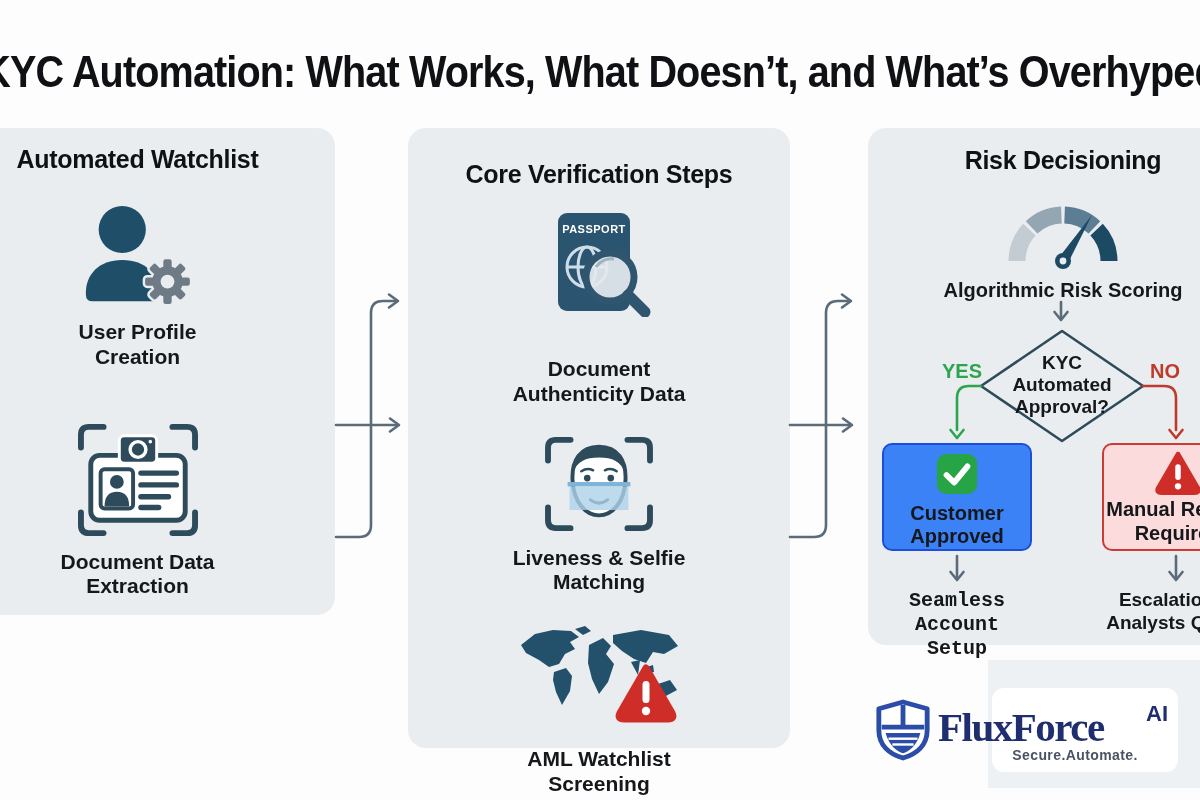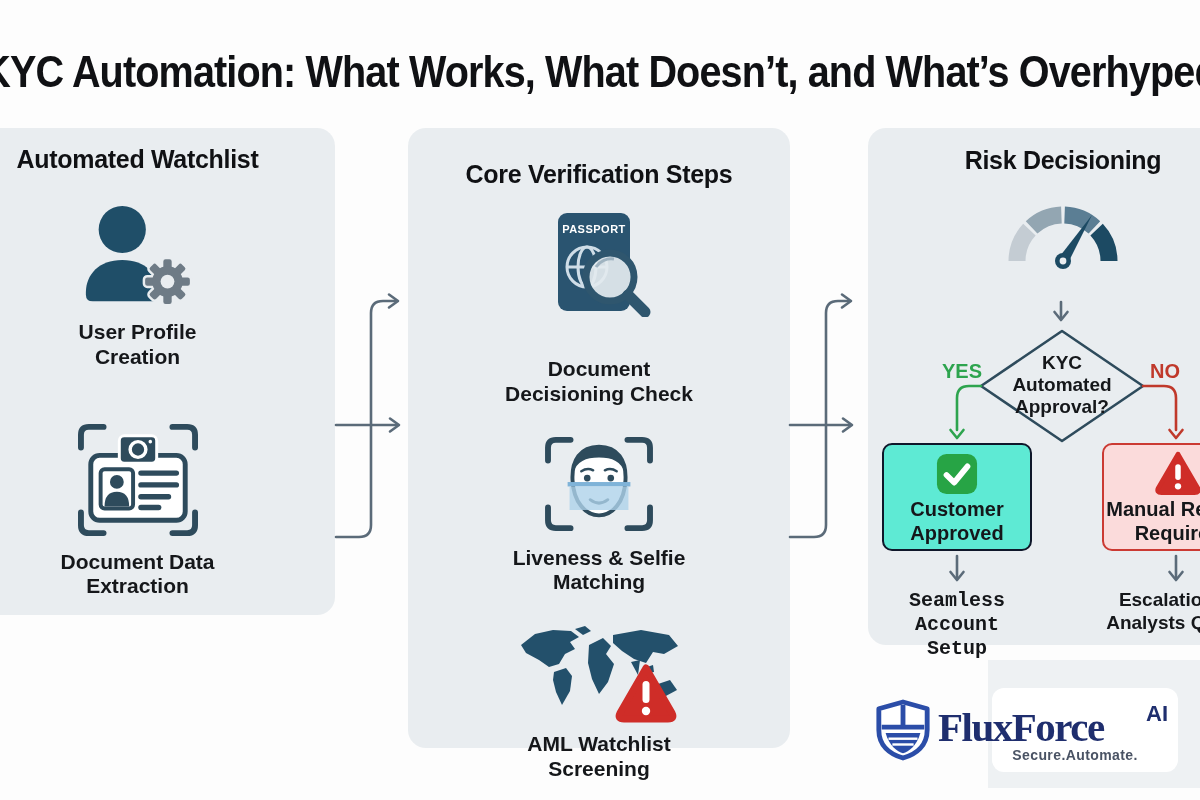--- a/index.html
+++ b/index.html
@@ -30,34 +30,34 @@
   .panel-2 h2{margin-top:32px;}
   .panel-3 h2{margin-top:18px;}
   .step{display:flex;flex-direction:column;align-items:center;}
   .step-label{
     font-size:21px;font-weight:700;line-height:1.18;text-align:center;color:#15171a;
   }
   .p1-s1{margin-top:28px;}
   .p1-s2{margin-top:50px;}
   .p2-s1{margin-top:22px;gap:36px;}
   .p2-s2{margin-top:26px;align-items:center;}
-  .p2-s3{margin-top:26px;}
+  .p2-s3{margin-top:26px;gap:15px;}
   .p3-gauge{margin-top:20px;}
   .p3-score{margin-top:10px;font-size:20px;white-space:nowrap;}
   .lbl-w170{width:178px;margin-top:6px;}
   .lbl-w210{width:210px;margin-top:4px;}
   .overlay-label{position:absolute;text-align:center;font-weight:700;color:#15171a;}
   .diamond-label{left:1000px;top:352px;width:124px;font-size:19px;line-height:1.16;}
   .yes-label{left:932px;top:360px;width:60px;font-size:20px;color:#2da44e;}
   .no-label{left:1135px;top:360px;width:60px;font-size:20px;color:#c0392b;}
   .outcome-box{
     position:absolute;border-radius:10px;display:flex;flex-direction:column;align-items:center;
     box-sizing:border-box;
   }
-  .box-approved{left:882px;top:443px;width:150px;height:108px;background:#5eead4;border:2px solid #0f172a;}
+  .box-approved{left:882px;top:443px;width:150px;height:108px;background:#3b82f6;border:2px solid #1d4ed8;justify-content:space-between;}
   .box-review{left:1102px;top:443px;width:152px;height:108px;background:#fbdbdb;border:2px solid #cb3a33;}
   .outcome-box .step-label{font-size:20px;margin-top:3px;}
   .sub-approved{left:882px;top:589px;width:150px;font-size:20px;line-height:1.2;font-family:Liberation Mono, monospace;}
   .sub-review{left:1102px;top:589px;width:152px;font-size:19px;line-height:1.2;}
   .connectors{position:absolute;left:0;top:0;pointer-events:none;}
   .logo-backdrop{position:absolute;left:988px;top:660px;width:212px;height:128px;background:#eef1f3;}
   .logo-card{position:absolute;left:992px;top:688px;width:186px;height:84px;background:#ffffff;border-radius:12px;}
   .shield-wrap{position:absolute;left:874px;top:699px;width:58px;height:62px;}
   .brand-name{
     position:absolute;left:938px;top:703px;font-size:41px;font-weight:700;
@@ -130,21 +130,21 @@
       <text x="56" y="22" text-anchor="middle" font-family="Liberation Sans, sans-serif" font-size="11" font-weight="700" letter-spacing="0.5" fill="#ffffff">PASSPORT</text>
       <g stroke="#cfdde7" stroke-width="3" fill="none">
         <circle cx="49" cy="56" r="20"></circle>
         <ellipse cx="49" cy="56" rx="9" ry="20"></ellipse>
         <line x1="29" y1="56" x2="69" y2="56"></line>
       </g>
       <circle cx="72" cy="66" r="24" fill="#e2e9ee" fill-opacity="0.93" stroke="#2f566e" stroke-width="7"></circle>
       <path d="M58 56 a18 18 0 0 1 18 -8" stroke="#9fb3c0" stroke-width="3" fill="none"></path>
       <line x1="90" y1="84" x2="107" y2="101" stroke="#2f566e" stroke-width="11" stroke-linecap="round"></line>
     </svg>
-    <div class="step-label lbl-w210">Document Decisioning Check</div>
+    <div class="step-label lbl-w210">Document Authenticity Data</div>
   </div>
 
   <div class="step p2-s2">
     <svg width="118" height="102" viewBox="0 0 120 104">
       <g stroke="#2e4b5c" stroke-width="6" fill="none" stroke-linecap="round">
         <path d="M 8 28 V 15 Q 8 7 16 7 H 31"></path>
         <path d="M 89 7 H 104 Q 112 7 112 15 V 28"></path>
         <path d="M 8 76 V 89 Q 8 97 16 97 H 31"></path>
         <path d="M 89 97 H 104 Q 112 97 112 89 V 76"></path>
       </g>
@@ -189,20 +189,21 @@
       <g fill="none" stroke-width="17">
         <path d="M 19 66 A 46 46 0 0 1 31.4 34.6" stroke="#c4ccd3"></path>
         <path d="M 33.6 32.4 A 46 46 0 0 1 63.4 20.0" stroke="#93a6b2"></path>
         <path d="M 66.6 20.0 A 46 46 0 0 1 96.4 32.4" stroke="#5b7e94"></path>
         <path d="M 98.6 34.6 A 46 46 0 0 1 111 66" stroke="#1c4a63"></path>
       </g>
       <path d="M 94 20 L 69.5 69 L 60.5 63 Z" fill="#1c4a63"></path>
       <circle cx="65" cy="66" r="8" fill="#1c4a63"></circle>
       <circle cx="65" cy="66" r="3.4" fill="#e9edf0"></circle>
     </svg>
+    <div class="step-label p3-score">Algorithmic Risk Scoring</div>
   </div>
 </section>
 
 <svg class="connectors" width="1200" height="800" viewBox="0 0 1200 800">
   <g stroke="#5b6b79" stroke-width="2.6" fill="none" stroke-linecap="round" stroke-linejoin="round">
     <path d="M 336 425 H 397"></path>
     <path d="M 390 418.5 L 399 425 L 390 431.5"></path>
     <path d="M 336 537 H 359 Q 371 537 371 525 V 313 Q 371 301 383 301 H 395"></path>
     <path d="M 389 294.5 L 398 301 L 389 307.5"></path>
     <path d="M 790 425 H 850"></path>

